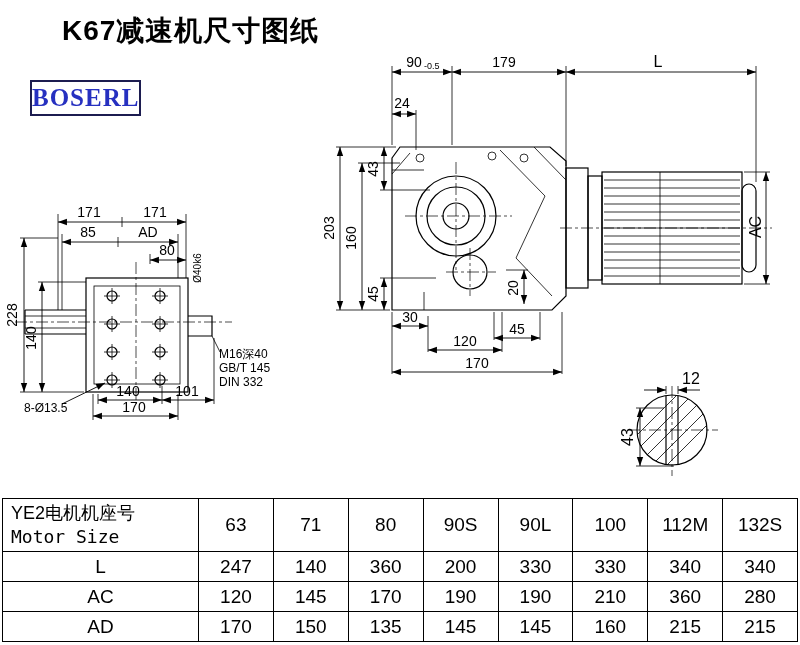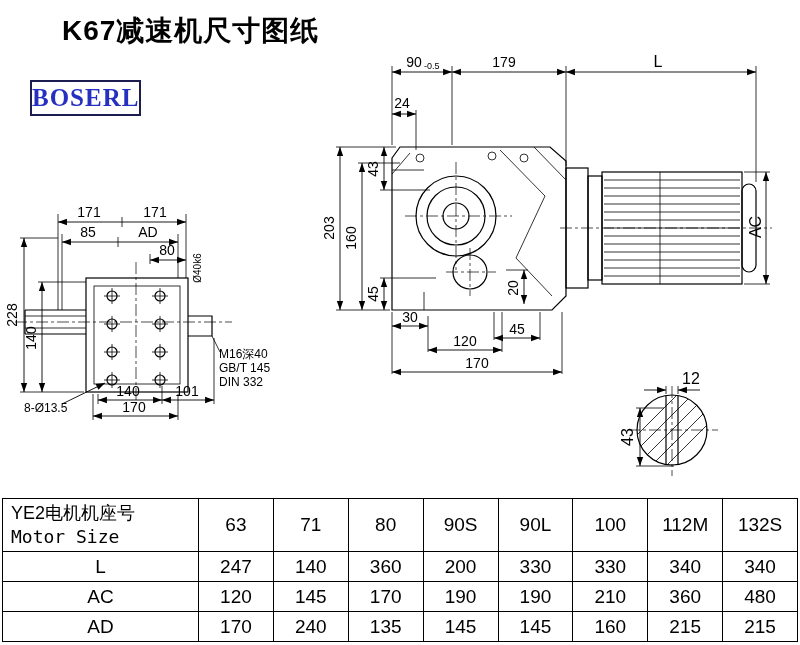--- a/index.html
+++ b/index.html
@@ -230,26 +230,26 @@
       </tr>
       <tr>
         <td>AC</td>
         <td>120</td>
         <td>145</td>
         <td>170</td>
         <td>190</td>
         <td>190</td>
         <td>210</td>
         <td>360</td>
-        <td>480</td>
+        <td>280</td>
       </tr>
       <tr>
         <td>AD</td>
         <td>170</td>
-        <td>240</td>
+        <td>150</td>
         <td>135</td>
         <td>145</td>
         <td>145</td>
         <td>160</td>
         <td>215</td>
         <td>215</td>
       </tr>
     </tbody>
   </table>
 

